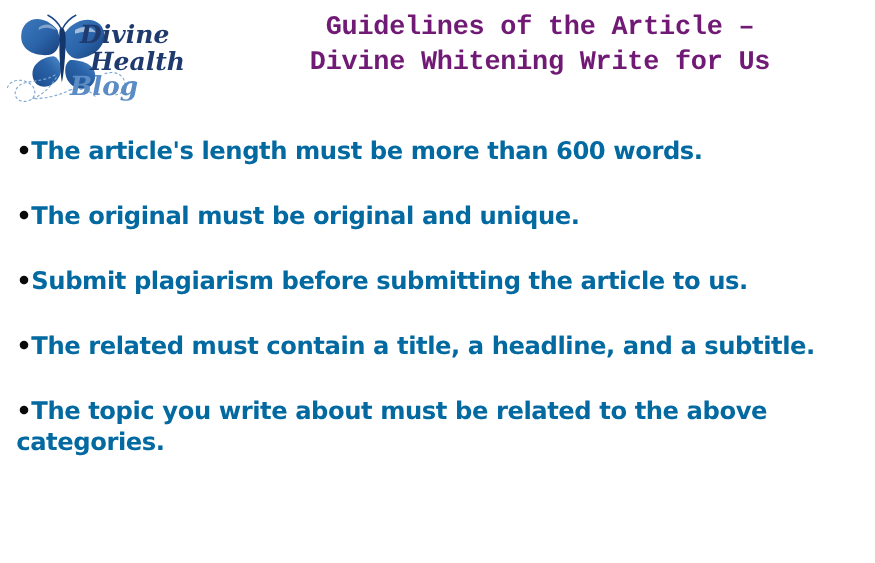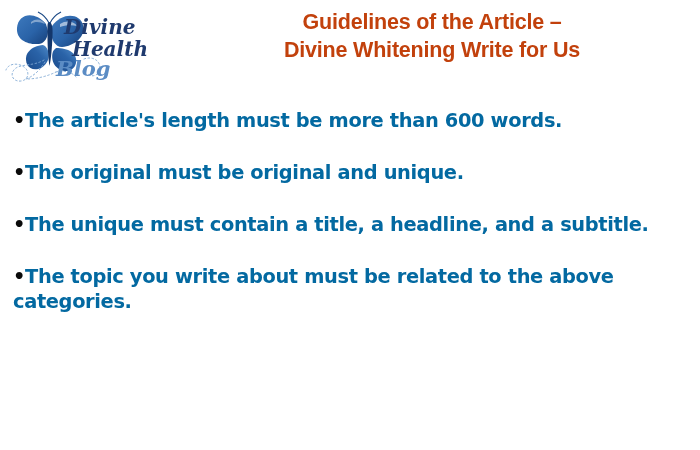--- a/index.html
+++ b/index.html
@@ -45,24 +45,24 @@
   }
 
   .title-block {
     position: absolute;
     left: 172px;
     top: 8px;
     width: 520px;
     text-align: center;
   }
   .title-line {
-    font-family: Liberation Sans, sans-serif;
+    font-family: Liberation Mono, monospace;
     font-size: 21.5px;
     font-weight: bold;
-    color: #c2410c;
+    color: #701a75;
     line-height: 28px;
     letter-spacing: -0.2px;
     white-space: nowrap;
   }
 
   
   .bullets {
     position: absolute;
     left: 13px;
     top: 108px;
@@ -158,23 +158,26 @@
   <div class="bullets">
 
     <div class="bullet-item">
       <span class="bullet-dot">•</span><span class="bullet-text">The article's length must be more than 600 words.</span>
     </div>
 
     <div class="bullet-item">
       <span class="bullet-dot">•</span><span class="bullet-text">The original must be original and unique.</span>
     </div>
 
+    <div class="bullet-item">
+      <span class="bullet-dot">•</span><span class="bullet-text">Submit plagiarism before submitting the article to us.</span>
+    </div>
 
     <div class="bullet-item">
-      <span class="bullet-dot">•</span><span class="bullet-text">The unique must contain a title, a headline, and a subtitle.</span>
+      <span class="bullet-dot">•</span><span class="bullet-text">The related must contain a title, a headline, and a subtitle.</span>
     </div>
 
     <div class="bullet-item">
       <span class="bullet-dot">•</span><span class="bullet-text">The topic you write about must be related to the above categories.</span>
     </div>
 
   </div>
 
 </div>
 

